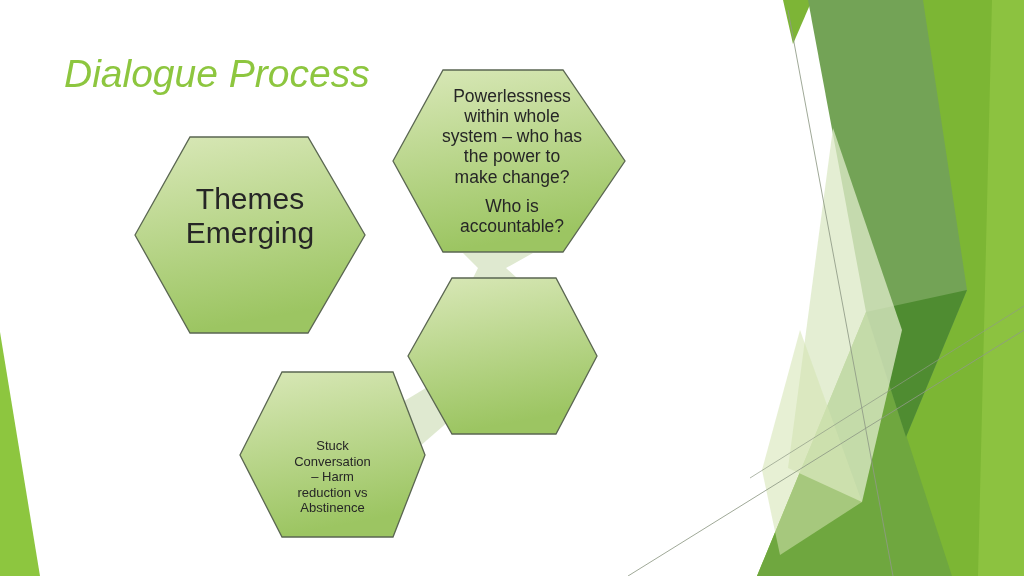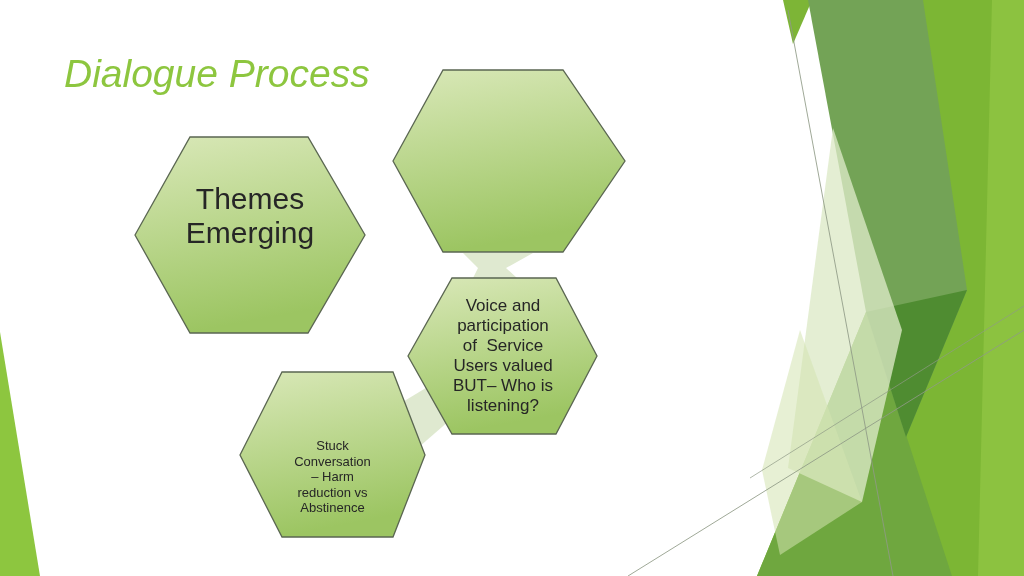--- a/index.html
+++ b/index.html
@@ -73,27 +73,30 @@
     <polygon points="393,161 443,70 563,70 625,161 563,252 443,252" fill="url(#hexGrad)" stroke="#5a6651" stroke-width="1.3"></polygon>
     <polygon points="408,356 452,278 556,278 597,356 556,434 452,434" fill="url(#hexGrad)" stroke="#5a6651" stroke-width="1.3"></polygon>
     <polygon points="240,455 282,372 393,372 425,455 393,537 282,537" fill="url(#hexGrad)" stroke="#5a6651" stroke-width="1.3"></polygon>
   </svg>
 
   <div class="slide-title">Dialogue Process</div>
 
   <div class="hex-text" id="themes-text">Themes
 Emerging</div>
 
+  <div class="hex-text" id="power-text">
+    <div class="para para1">Powerlessness
+within whole
+system – who has
+the power to
+make change?</div>
+    <div class="para para2">Who is
+accountable?</div>
+  </div>
 
-  <div class="hex-text" id="voice-text">Voice and
-participation
-of  Service
-Users valued
-BUT– Who is
-listening?</div>
 
   <div class="hex-text" id="stuck-text">Stuck
 Conversation
 – Harm
 reduction vs
 Abstinence</div>
 
 </div>
 
 </body></html>

